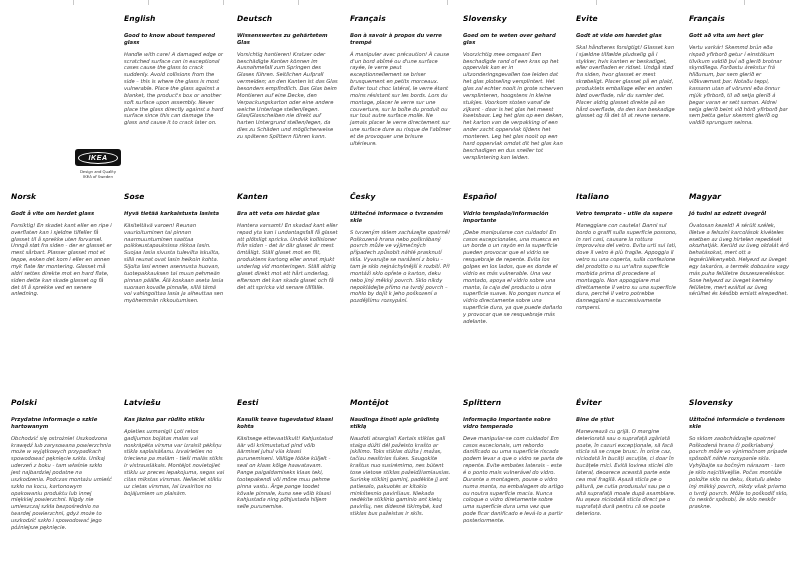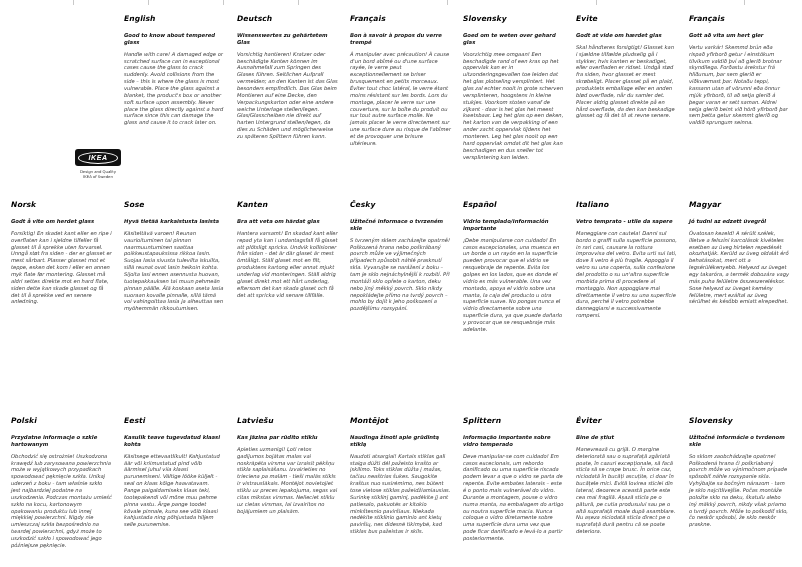--- a/index.html
+++ b/index.html
@@ -16,22 +16,22 @@
     width: 1px; height: 5px;
     background: #c9c9c9;
   }
   .row {
     position: absolute;
     left: 11px;
     display: grid;
     grid-template-columns: repeat(7, 113px);
   }
   .row-1 { top: 14px; }
-  .row-2 { top: 200px; }
-  .row-3 { top: 416px; }
+  .row-2 { top: 192px; }
+  .row-3 { top: 398px; }
   .section { width: 101px; font-style: italic; }
   .lang {
     font-size: 7.5px;
     font-weight: bold;
     color: #000;
     margin: 0 0 9px 0;
     letter-spacing: 0.1px;
   }
   .sec-title {
     font-size: 5.3px;
@@ -192,32 +192,32 @@
 </div>
 
 <div class="row row-3">
   <div class="section">
     <h2 class="lang">Polski</h2>
     <h3 class="sec-title">Przydatne informacje o szkle hartowanym</h3>
     <p class="sec-body">Obchodzić się ostrożnie! Uszkodzona krawędź lub zarysowana powierzchnia może w wyjątkowych przypadkach spowodować pęknięcie szkła. Unikaj uderzeń z boku - tam właśnie szkło jest najbardziej podatne na uszkodzenia. Podczas montażu umieść szkło na kocu, kartonowym opakowaniu produktu lub innej miękkiej powierzchni. Nigdy nie umieszczaj szkła bezpośrednio na twardej powierzchni, gdyż może to uszkodzić szkło i spowodować jego późniejsze pęknięcie.</p>
   </div>
 
   <div class="section">
+    <h2 class="lang">Latviešu</h2>
+    <h3 class="sec-title">Kas jāzina par rūdīto stiklu</h3>
+    <p class="sec-body">Apieties uzmanīgi! Ļoti retos gadījumos bojātas malas vai noskrāpēta virsma var izraisīt pēkšņu stikla saplaisāšanu. Izvairieties no trieciena pa malām - tieši malās stikls ir vistrauslākais. Montējot novietojiet stiklu uz preces iepakojuma, segas vai citas mīkstas virsmas. Nelieciet stiklu uz cietas virsmas, lai izvairītos no bojājumiem un plaisām.</p>
+  </div>
+
+  <div class="section">
     <h2 class="lang">Eesti</h2>
     <h3 class="sec-title">Kasulik teave tugevdatud klaasi kohta</h3>
     <p class="sec-body">Käsitsege ettevaatlikult! Kahjustatud äär või kriimustatud pind võib äärmisel juhul viia klaasi purunemiseni. Vältige lööke küljelt - seal on klaas kõige haavatavam. Pange paigaldamiseks klaas teki, tootepakendi või mõne muu pehme pinna vastu. Ärge pange toodet kõvale pinnale, kuna see võib klaasi kahjustada ning põhjustada hiljem selle purunemise.</p>
   </div>
 
   <div class="section">
-    <h2 class="lang">Latviešu</h2>
-    <h3 class="sec-title">Kas jāzina par rūdīto stiklu</h3>
-    <p class="sec-body">Apieties uzmanīgi! Ļoti retos gadījumos bojātas malas vai noskrāpēta virsma var izraisīt pēkšņu stikla saplaisāšanu. Izvairieties no trieciena pa malām - tieši malās stikls ir vistrauslākais. Montējot novietojiet stiklu uz preces iepakojuma, segas vai citas mīkstas virsmas. Nelieciet stiklu uz cietas virsmas, lai izvairītos no bojājumiem un plaisām.</p>
-  </div>
-
-  <div class="section">
     <h2 class="lang">Montējot</h2>
     <h3 class="sec-title">Naudinga žinoti apie grūdintą stiklą</h3>
     <p class="sec-body">Naudoti atsargiai! Kartais stiklas gali staiga dūžti dėl pažeisto krašto ar įskilimo. Toks stiklas dūžta į mažas, tačiau neaštrias šukes. Saugokite kraštus nuo susirėmimo, nes būtent tose vietose stiklas pažeidžiamiausias. Surinkę stiklinį gaminį, padėkite jį ant patiesalo, pakuotės ar kitokio minkštesnio paviršiaus. Niekada nedėkite stiklinio gaminio ant kietų paviršių, nes didesnė tikimybė, kad stiklas bus pažeistas ir skils.</p>
   </div>
 
   <div class="section">
     <h2 class="lang">Splittern</h2>
     <h3 class="sec-title">Informação importante sobre vidro temperado</h3>
     <p class="sec-body">Deve manipular-se com cuidado! Em casos excecionais, um rebordo danificado ou uma superfície riscada podem levar a que o vidro se parta de repente. Evite embates laterais – este é o ponto mais vulnerável do vidro. Durante a montagem, pouse o vidro numa manta, na embalagem do artigo ou noutra superfície macia. Nunca coloque o vidro diretamente sobre uma superfície dura uma vez que pode ficar danificado e levá-lo a partir posteriormente.</p>
   </div>

